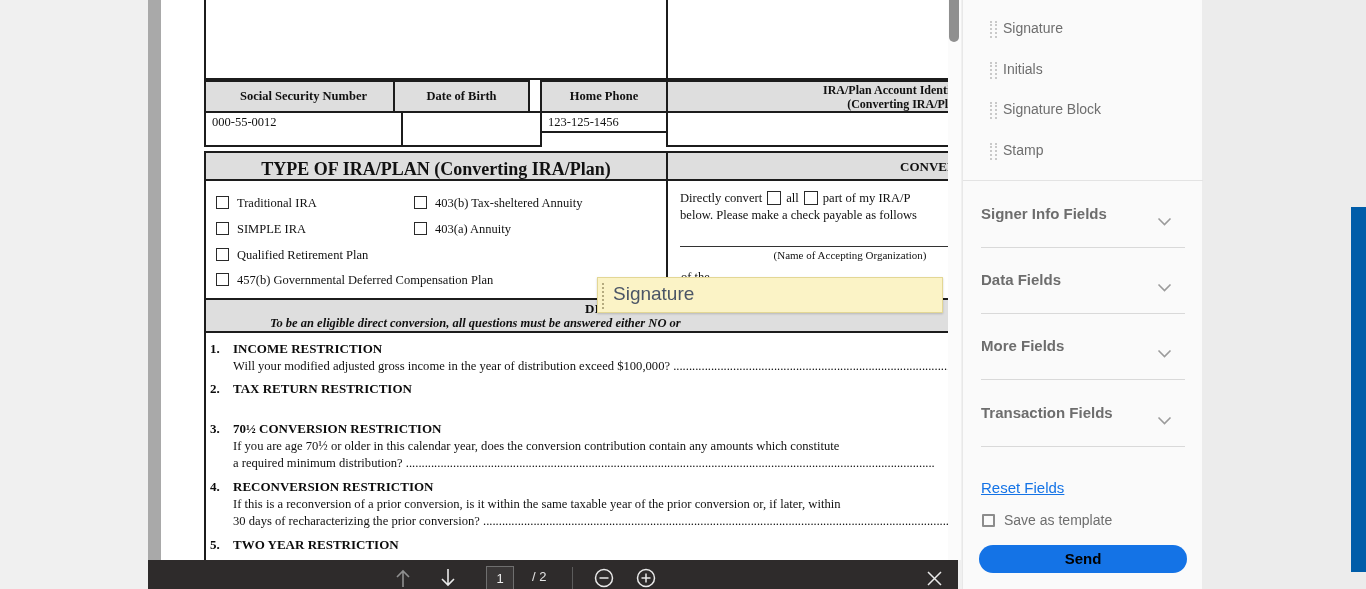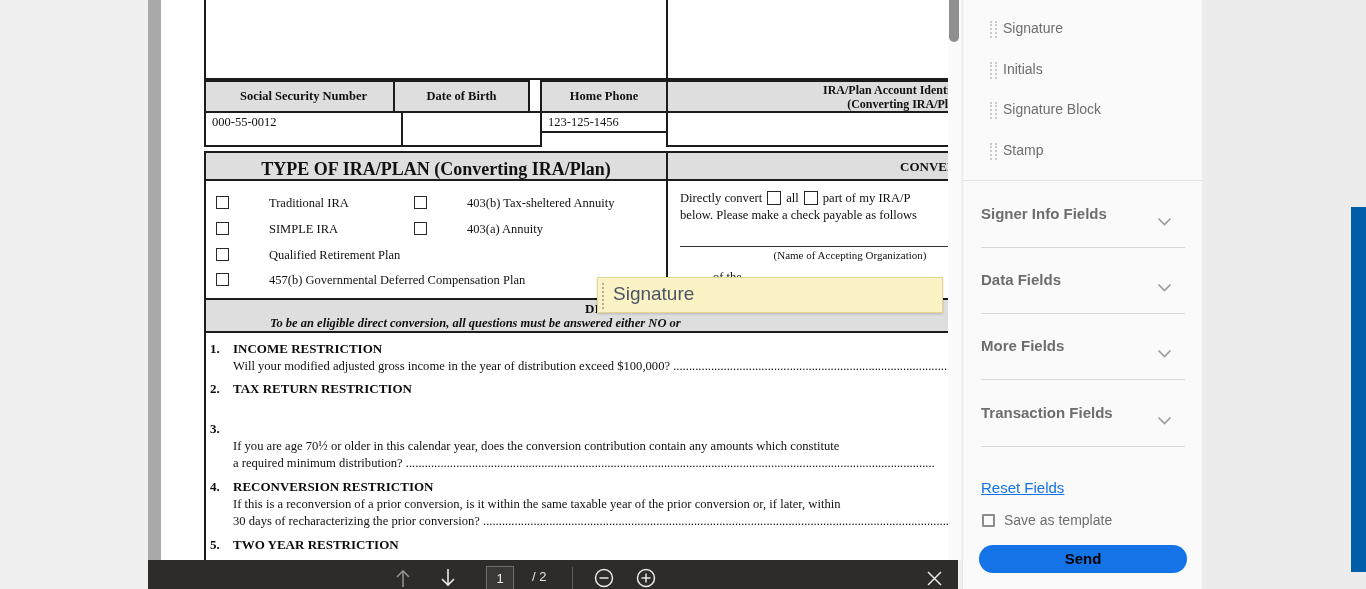--- a/index.html
+++ b/index.html
@@ -13,21 +13,21 @@
     background:#f0f0f0;font-family:"Liberation Sans",sans-serif;
   }
   .abs{position:absolute;}
 
   
   #doc-viewer{left:161px;top:0;width:787px;height:589px;background:#ffffff;overflow:hidden;
               font-family:"Liberation Serif",serif;color:#111;}
   .dbox{position:absolute;border:2px solid #1c1c1c;background:#fff;}
   .dbox.gray{background:var(--doc-gray);}
   .dhead{font-weight:bold;font-size:12.5px;text-align:center;}
-  .dlabel{position:absolute;font-size:12.5px;white-space:nowrap;color:#101010;margin-left:32px;}
+  .dlabel{position:absolute;font-size:12.5px;white-space:nowrap;color:#101010;}
   .dtitle{position:absolute;font-size:13px;font-weight:bold;white-space:nowrap;color:#0c0c0c;}
   .dline{position:absolute;font-size:12.6px;white-space:nowrap;overflow:hidden;right:0;color:#101010;}
   .dcb{position:absolute;width:13px;height:13px;border:1.5px solid #2a2a2a;background:#fff;}
   .dcb-inline{display:inline-block;width:14px;height:14px;border:1.5px solid #2a2a2a;background:#fff;
               vertical-align:-3px;margin:0 5px;}
 
   
   #sig-field{left:436px;top:277px;width:346px;height:36px;background:var(--field-bg);
              border:1px solid var(--field-border);z-index:6;box-shadow:0 1px 2px rgba(0,0,0,.18);}
   #sig-field .handle{position:absolute;left:4px;top:5px;height:26px;width:2px;
@@ -136,20 +136,21 @@
   <div style="position:absolute;left:43px;top:331px;height:258px;width:0;border-left:2px solid #1c1c1c;"></div>
 
   <div class="dtitle" style="left:49px;top:341px;">1.</div>
   <div class="dtitle" style="left:72px;top:341px;">INCOME RESTRICTION</div>
   <div class="dline" style="left:72px;top:359px;">Will your modified adjusted gross income in the year of distribution exceed $100,000? ....................................................................................................</div>
 
   <div class="dtitle" style="left:49px;top:381px;">2.</div>
   <div class="dtitle" style="left:72px;top:381px;">TAX RETURN RESTRICTION</div>
 
   <div class="dtitle" style="left:49px;top:421px;">3.</div>
+  <div class="dtitle" style="left:72px;top:421px;">70½ CONVERSION RESTRICTION</div>
   <div class="dline" style="left:72px;top:439px;">If you are age 70½ or older in this calendar year, does the conversion contribution contain any amounts which constitute</div>
   <div class="dline" style="left:72px;top:456px;">a required minimum distribution? ........................................................................................................................................................................</div>
 
   <div class="dtitle" style="left:49px;top:479px;">4.</div>
   <div class="dtitle" style="left:72px;top:479px;">RECONVERSION RESTRICTION</div>
   <div class="dline" style="left:72px;top:497px;">If this is a reconversion of a prior conversion, is it within the same taxable year of the prior conversion or, if later, within</div>
   <div class="dline" style="left:72px;top:514px;">30 days of recharacterizing the prior conversion? ........................................................................................................................................................</div>
 
   <div class="dtitle" style="left:49px;top:537px;">5.</div>
   <div class="dtitle" style="left:72px;top:537px;">TWO YEAR RESTRICTION</div>

